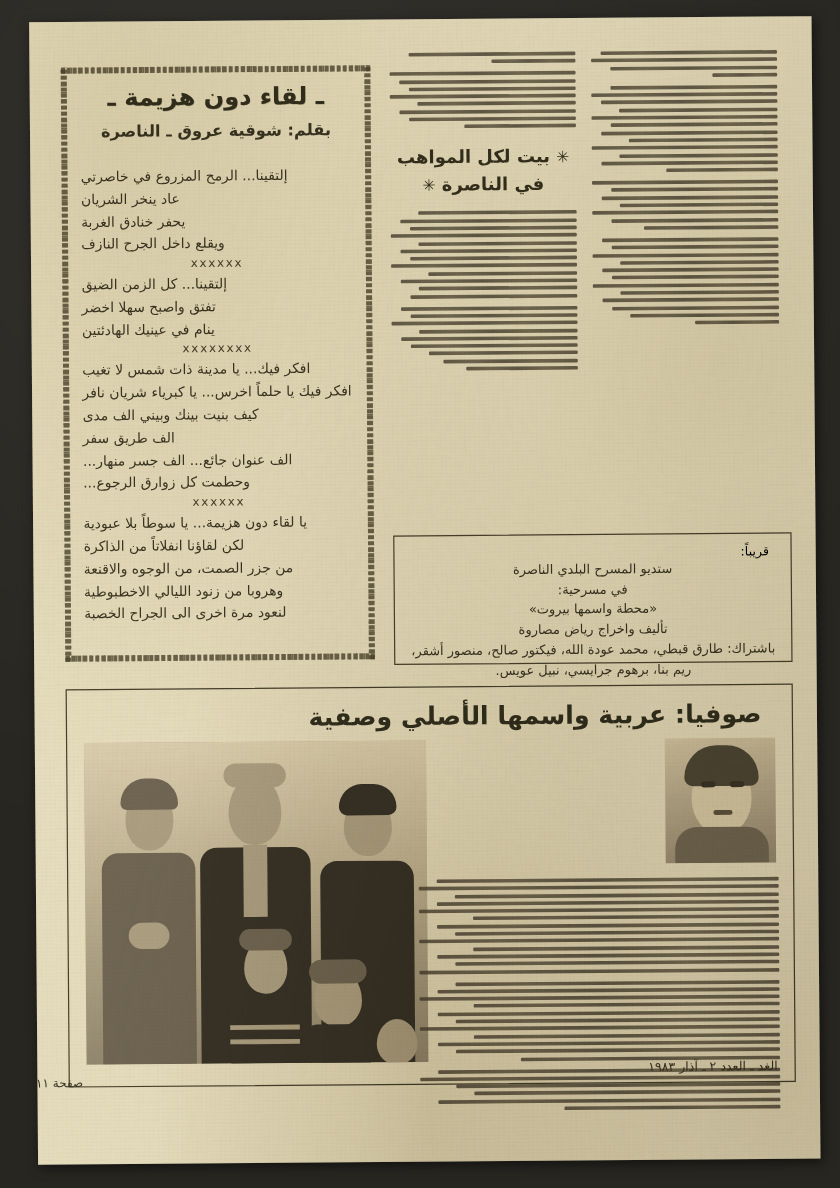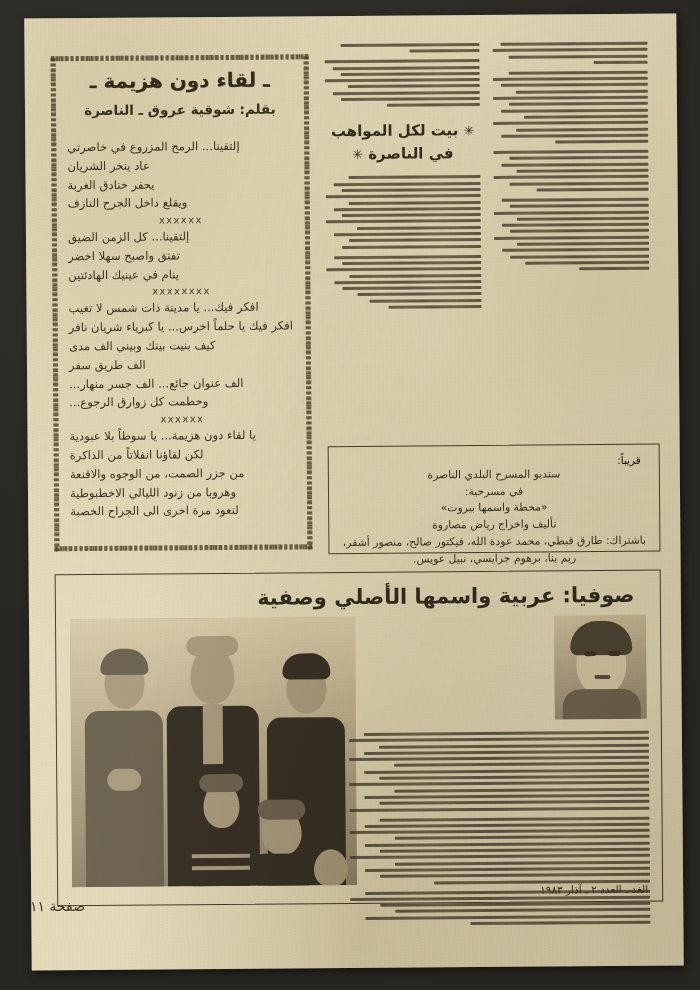--- a/index.html
+++ b/index.html
@@ -156,21 +156,21 @@
     background:linear-gradient(170deg,#cac2ac,#8f8775);
     overflow:hidden;filter:contrast(1.04) sepia(.2);
   }
   #article{
     position:absolute;right:12px;top:160px;width:300px;
   }
   #credit{
     position:absolute;right:14px;bottom:6px;font-size:10.5px;color:#3a3423;
   }
   #pageno{
-    position:absolute;left:30px;top:898px;font-size:14px;color:#3b3524;
+    position:absolute;left:30px;top:898px;font-size:10px;color:#3b3524;
     transform:rotate(-0.45deg);
   }
 </style>
 </head>
 <body>
 
 <div id="scan">
 
   <div id="paper">
 

